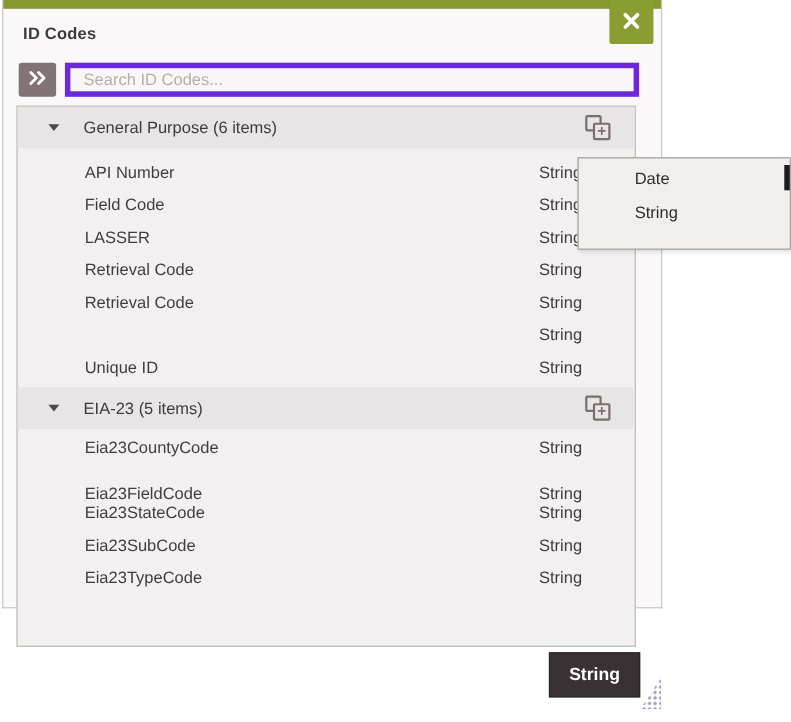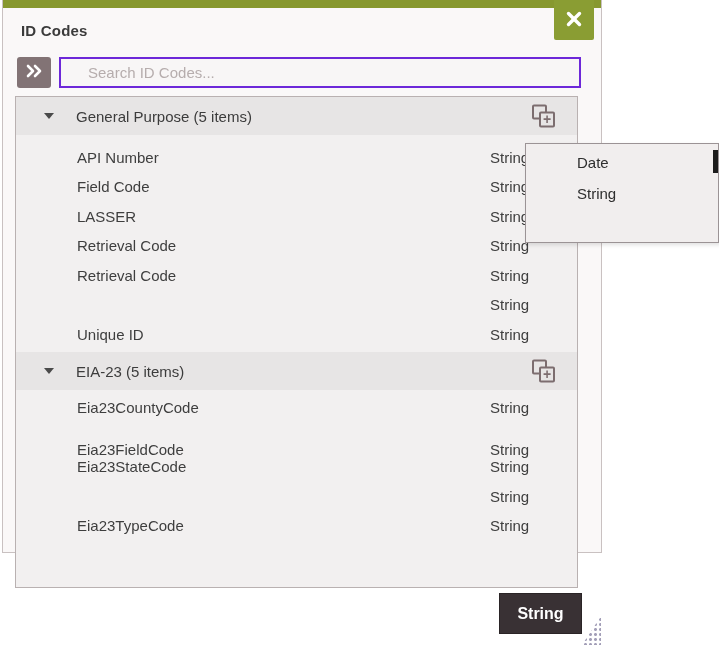--- a/index.html
+++ b/index.html
@@ -28,22 +28,22 @@
   }
 
   
   .expand-btn {
     position:absolute; left:14px; top:57px; width:34px; height:31px;
     background:#827375; border:none; border-radius:3px;
     display:flex; align-items:center; justify-content:center; cursor:pointer; padding:0;
   }
   .search-input {
     position:absolute; left:56px; top:57px; width:522px; height:31px;
-    box-sizing:border-box; border:2px solid #6d28d9; background:#f8f6f6;
-    padding:0 27px; font-size:15px; color:#701a75;
+    box-sizing:border-box; border:5px solid #6d28d9; background:#f8f6f6;
+    padding:0 12px; font-size:15px; color:#701a75;
     font-family:"Liberation Sans", sans-serif;
   }
   .search-input::placeholder { color:#b6adad; }
 
   
   .list-panel {
     position:absolute; left:12px; top:96px; width:563px; height:492px;
     box-sizing:border-box; border:1px solid #b9b1b1; background:#f2f0f0;
   }
   .group-header {
@@ -89,21 +89,21 @@
   .resize-grip {
     position:absolute; left:579px; top:616px; width:19px; height:29px;
     background-image:radial-gradient(circle, #a39fb8 1.2px, transparent 1.7px);
     background-size:5px 5px; background-position:1px 1px;
     clip-path:polygon(100% 0, 100% 100%, 0 100%);
     cursor:nwse-resize;
   }
 
   
   .context-menu {
-    position:absolute; left:525px; top:143px; width:194px; height:100px;
+    position:absolute; left:525px; top:143px; width:194px; height:84px;
     background:#f1eeee; border:1px solid #9b9395; box-sizing:border-box;
     box-shadow:2px 2px 4px rgba(0,0,0,0.12); z-index:10; padding-top:3px;
   }
   .menu-item {
     height:31px; line-height:31px; padding-left:51px;
     font-size:15px; color:#2e2e2e; cursor:pointer;
   }
   .menu-dark-edge {
     position:absolute; right:0; top:6px; width:5px; height:23px; background:#1c1c1c;
   }
@@ -132,21 +132,21 @@
         <polyline points="10,3 15,8 10,13" fill="none" stroke="#ffffff" stroke-width="2.6" stroke-linecap="round" stroke-linejoin="round"></polyline>
       </svg>
     </span>
   </button>
   <input class="search-input" type="text" placeholder="Search ID Codes..." style="">
 
   <div class="list-panel">
 
     <div class="group-header gh1">
       <span class="tri"></span>
-      <span class="group-label">General Purpose (5 items)</span>
+      <span class="group-label">General Purpose (6 items)</span>
       <span class="add-icon">
         <span class="ai-back"></span>
         <span class="ai-front">+</span>
       </span>
     </div>
 
     <div class="row" style="top:45.5px">
       <span class="row-name">API Number</span>
       <span class="row-type">String</span>
     </div>
@@ -189,20 +189,21 @@
     </div>
     <div class="row" style="top:338px">
       <span class="row-name">Eia23FieldCode</span>
       <span class="row-type">String</span>
     </div>
     <div class="row" style="top:355px">
       <span class="row-name">Eia23StateCode</span>
       <span class="row-type">String</span>
     </div>
     <div class="row" style="top:384.5px">
+      <span class="row-name">Eia23SubCode</span>
       <span class="row-type">String</span>
     </div>
     <div class="row" style="top:414px">
       <span class="row-name">Eia23TypeCode</span>
       <span class="row-type">String</span>
     </div>
   </div>
 
   <button class="close-btn">String</button>
   <div class="resize-grip"></div>

